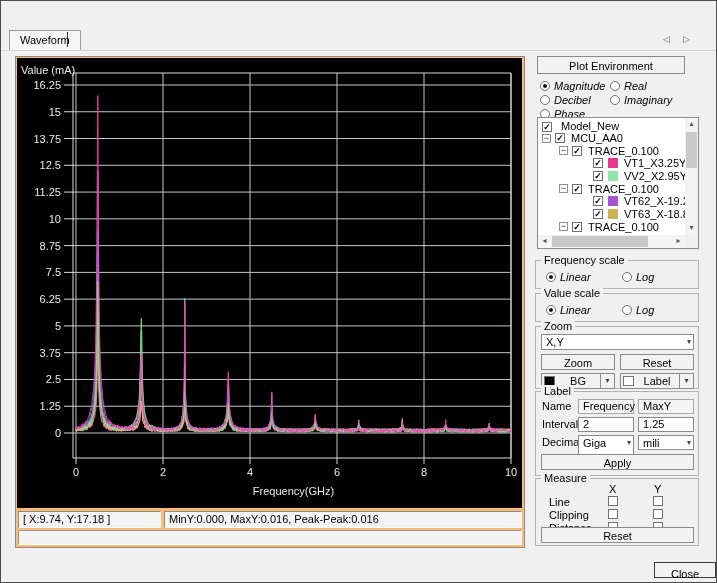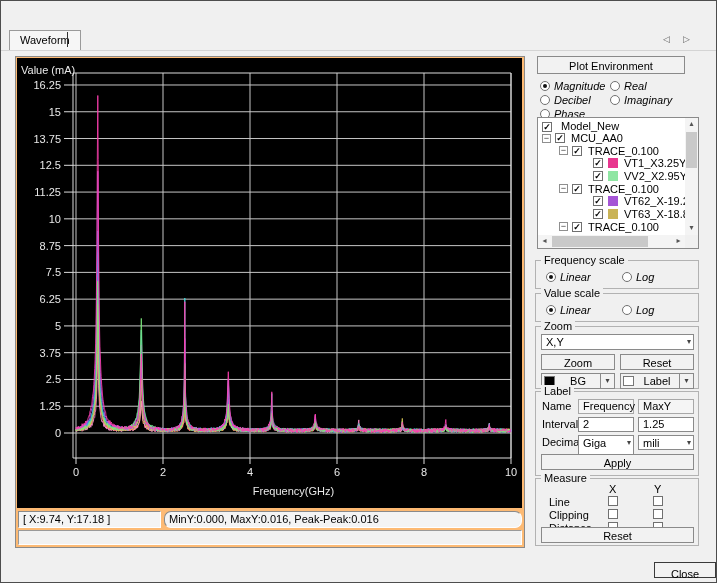--- a/index.html
+++ b/index.html
@@ -14,21 +14,21 @@
   .tab{position:absolute;left:8px;top:3px;height:19px;line-height:19px;padding:0 10px;background:#f6f6f6;border:1px solid #9a9a9a;border-bottom:none;}
   .tab-caret{position:absolute;left:66px;top:5px;width:1px;height:15px;background:#333;}
   .tab-arrow{position:absolute;top:6px;width:15px;height:14px;text-align:center;line-height:13px;font-size:9px;color:#666;background:#f0f0f0;cursor:pointer;}
   .tab-arrow.left{right:42px;}
   .tab-arrow.right{right:22px;}
   
   .plot-panel{position:absolute;left:14px;top:55px;width:510px;height:492px;box-sizing:border-box;background:#fdba74;border:1px solid #8a8a8a;}
   .plot-svg{position:absolute;left:1px;top:1px;display:block;}
   .status-box{position:absolute;height:17px;box-sizing:border-box;background:#f4f4f4;border:1px solid;border-color:#8a8a8a #ffffff #ffffff #8a8a8a;line-height:15px;padding-left:4px;white-space:nowrap;overflow:hidden;}
   .status-cursor{left:2px;top:454px;width:143px;}
-  .status-stats{left:148px;top:454px;width:358px;border-radius:7px;}
+  .status-stats{left:148px;top:454px;width:358px;}
   .status-strip{position:absolute;left:2px;top:473px;width:504px;height:15px;box-sizing:border-box;background:#f2f2f2;border:1px solid;border-color:#9a9a9a #ffffff #ffffff #9a9a9a;}
   
   .side-panel{position:absolute;left:533px;top:52px;width:168px;height:495px;}
   .btn{box-sizing:border-box;background:#f2f2f2;border:1px solid #8a8a8a;text-align:center;font-size:11px;font-family:"Liberation Sans",sans-serif;line-height:14px;cursor:pointer;}
   .plot-env-btn{position:absolute;left:3px;top:3px;width:148px;height:18px;line-height:16px;}
   
   .radio-item{display:flex;align-items:center;height:13px;margin-bottom:1px;cursor:pointer;font-style:italic;}
   .radio{width:10px;height:10px;border-radius:50%;border:1px solid #707070;background:#fff;box-sizing:border-box;margin-right:4px;position:relative;flex:none;}
   .radio.sel::after{content:"";position:absolute;left:2px;top:2px;width:4px;height:4px;border-radius:50%;background:#111;}
   .radio-label{white-space:nowrap;}

